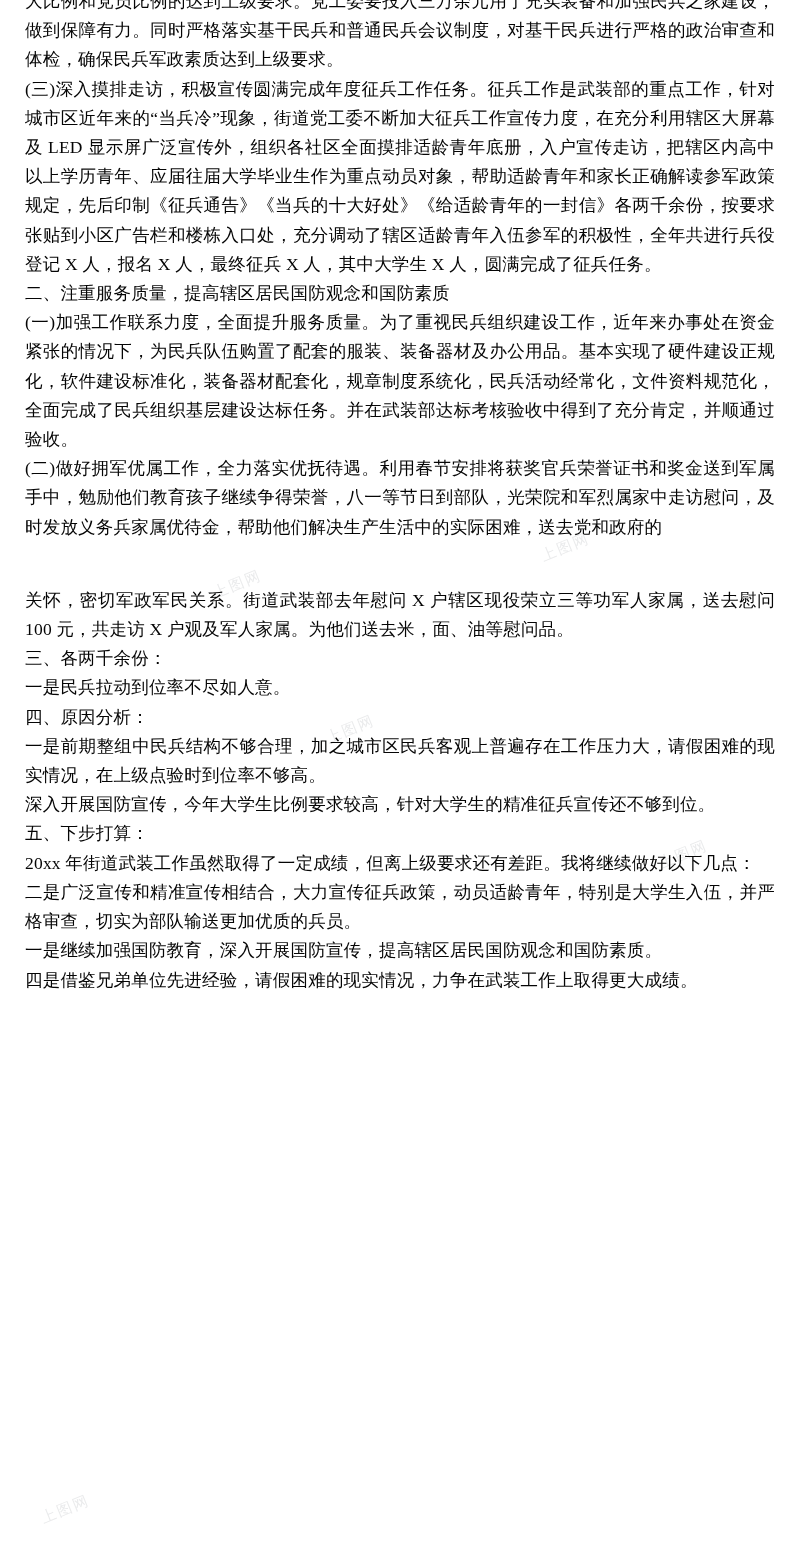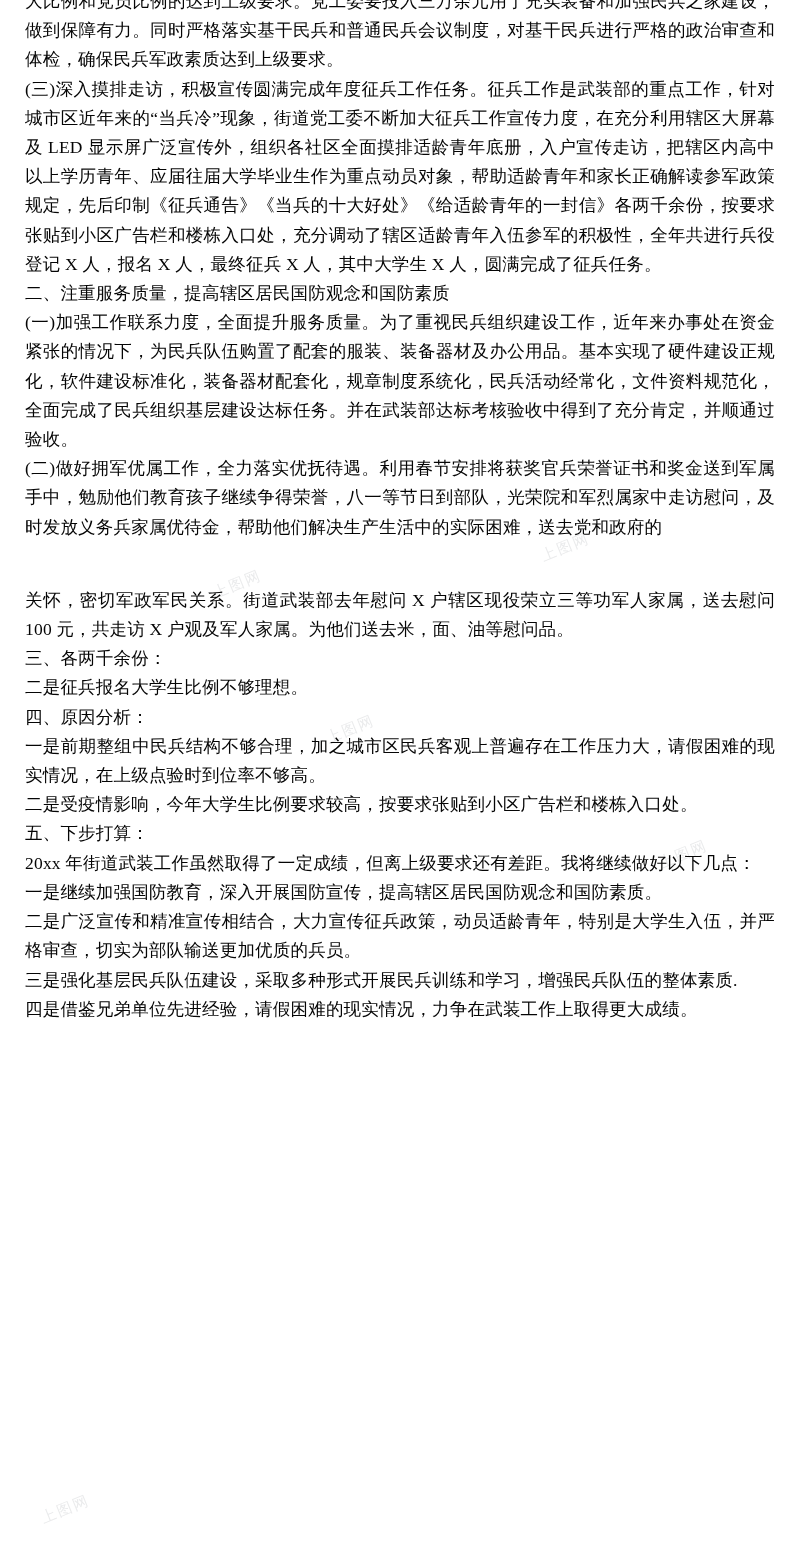--- a/index.html
+++ b/index.html
@@ -54,24 +54,23 @@
 
 <main class="doc">
   <section id="paragraphs">
       <p class="para">大比例和党员比例的达到上级要求。党工委要投入三万余元用于充实装备和加强民兵之家建设，做到保障有力。同时严格落实基干民兵和普通民兵会议制度，对基干民兵进行严格的政治审查和体检，确保民兵军政素质达到上级要求。</p>
       <p class="para">(三)深入摸排走访，积极宣传圆满完成年度征兵工作任务。征兵工作是武装部的重点工作，针对城市区近年来的“当兵冷”现象，街道党工委不断加大征兵工作宣传力度，在充分利用辖区大屏幕及 LED 显示屏广泛宣传外，组织各社区全面摸排适龄青年底册，入户宣传走访，把辖区内高中以上学历青年、应届往届大学毕业生作为重点动员对象，帮助适龄青年和家长正确解读参军政策规定，先后印制《征兵通告》《当兵的十大好处》《给适龄青年的一封信》各两千余份，按要求张贴到小区广告栏和楼栋入口处，充分调动了辖区适龄青年入伍参军的积极性，全年共进行兵役登记 X 人，报名 X 人，最终征兵 X 人，其中大学生 X 人，圆满完成了征兵任务。</p>
       <p class="para">二、注重服务质量，提高辖区居民国防观念和国防素质</p>
       <p class="para">(一)加强工作联系力度，全面提升服务质量。为了重视民兵组织建设工作，近年来办事处在资金紧张的情况下，为民兵队伍购置了配套的服装、装备器材及办公用品。基本实现了硬件建设正规化，软件建设标准化，装备器材配套化，规章制度系统化，民兵活动经常化，文件资料规范化，全面完成了民兵组织基层建设达标任务。并在武装部达标考核验收中得到了充分肯定，并顺通过验收。</p>
       <p class="para">(二)做好拥军优属工作，全力落实优抚待遇。利用春节安排将获奖官兵荣誉证书和奖金送到军属手中，勉励他们教育孩子继续争得荣誉，八一等节日到部队，光荣院和军烈属家中走访慰问，及时发放义务兵家属优待金，帮助他们解决生产生活中的实际困难，送去党和政府的</p>
       <p class="para" style="margin-top: 44px;">关怀，密切军政军民关系。街道武装部去年慰问 X 户辖区现役荣立三等功军人家属，送去慰问 100 元，共走访 X 户观及军人家属。为他们送去米，面、油等慰问品。</p>
       <p class="para">三、各两千余份：</p>
-      <p class="para">二是征兵报名大学生比例不够理想。</p>
+      <p class="para">一是民兵拉动到位率不尽如人意。</p>
       <p class="para">四、原因分析：</p>
       <p class="para">一是前期整组中民兵结构不够合理，加之城市区民兵客观上普遍存在工作压力大，请假困难的现实情况，在上级点验时到位率不够高。</p>
-      <p class="para">二是受疫情影响，今年大学生比例要求较高，按要求张贴到小区广告栏和楼栋入口处。</p>
+      <p class="para">深入开展国防宣传，今年大学生比例要求较高，针对大学生的精准征兵宣传还不够到位。</p>
       <p class="para">五、下步打算：</p>
       <p class="para">20xx 年街道武装工作虽然取得了一定成绩，但离上级要求还有差距。我将继续做好以下几点：</p>
+      <p class="para">二是广泛宣传和精准宣传相结合，大力宣传征兵政策，动员适龄青年，特别是大学生入伍，并严格审查，切实为部队输送更加优质的兵员。</p>
       <p class="para">一是继续加强国防教育，深入开展国防宣传，提高辖区居民国防观念和国防素质。</p>
-      <p class="para">二是广泛宣传和精准宣传相结合，大力宣传征兵政策，动员适龄青年，特别是大学生入伍，并严格审查，切实为部队输送更加优质的兵员。</p>
-      <p class="para">三是强化基层民兵队伍建设，采取多种形式开展民兵训练和学习，增强民兵队伍的整体素质.</p>
       <p class="para">四是借鉴兄弟单位先进经验，请假困难的现实情况，力争在武装工作上取得更大成绩。</p>
     </section>
 </main>
 
 </body></html>

